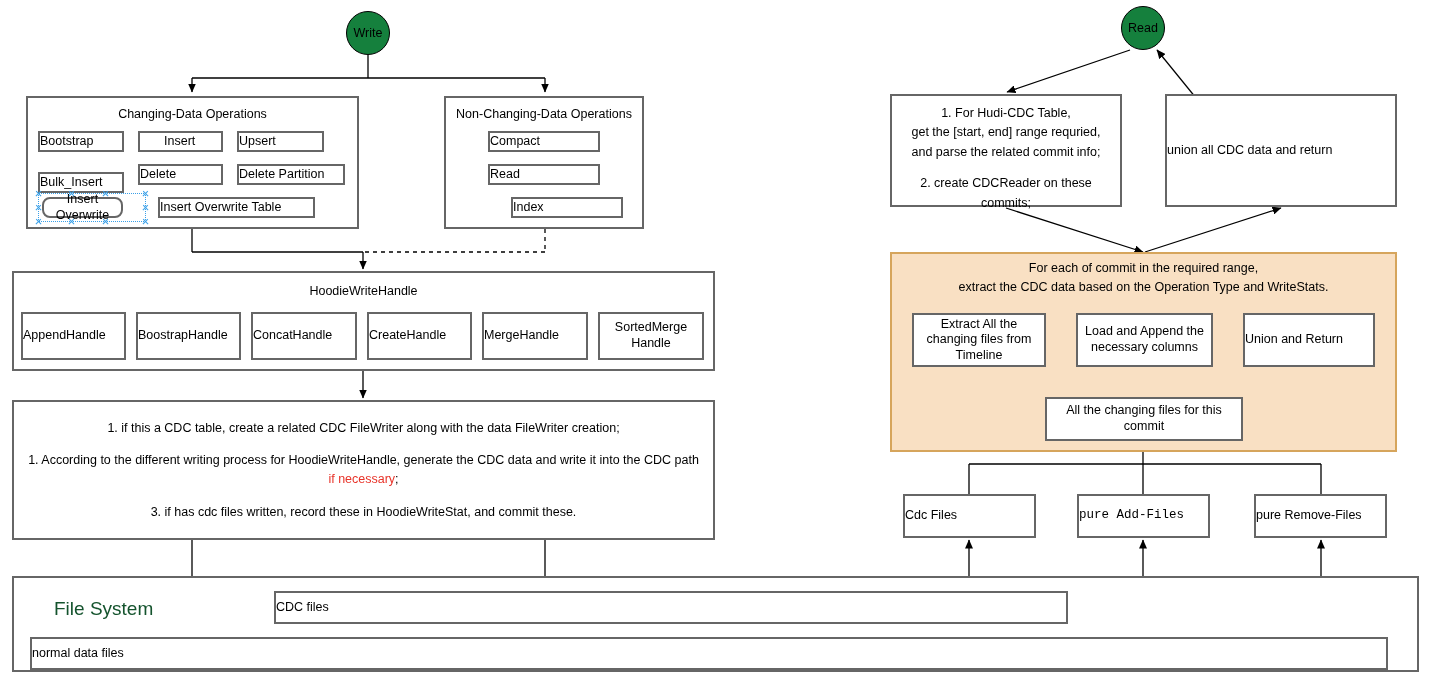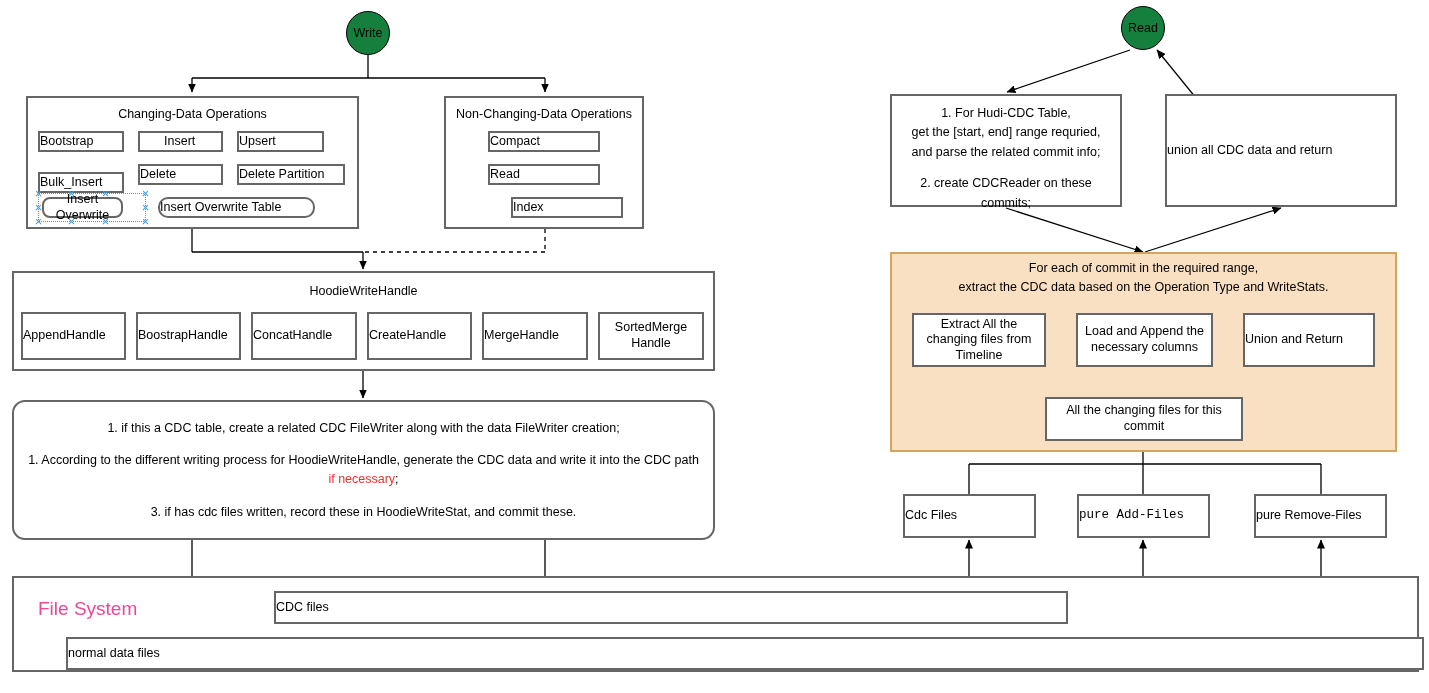--- a/index.html
+++ b/index.html
@@ -7,21 +7,21 @@
   #canvas{position:relative;width:1429px;height:693px;overflow:hidden;background:#fff;}
   .box{position:absolute;box-sizing:border-box;border:2px solid #666666;background:#ffffff;
        display:flex;align-items:center;text-align:center;
        font-size:12.5px;line-height:1.25;color:#000;}
   .group{align-items:flex-start;justify-content:center;}
   .grouptitle{position:absolute;left:0;right:0;text-align:center;font-size:12.5px;}
   .ellipse{position:absolute;box-sizing:border-box;border:1.6px solid #000;border-radius:50%;
            background:#15803d;display:flex;align-items:center;justify-content:center;font-size:12.5px;}
   .orange{background:#f9e0c3;border:2px solid #d6a55c;}
   .plain{position:absolute;font-size:12.5px;line-height:1.55;text-align:center;}
-  .fs-label{position:absolute;font-size:19px;color:#ec4899;}
+  .fs-label{position:absolute;font-size:19px;color:#14532d;margin-left:16px;}
   svg.lines{position:absolute;left:0;top:0;width:1429px;height:693px;pointer-events:none;}
   .sel{outline:none;}
   .handles{position:absolute;pointer-events:none;}
   .hx{position:absolute;width:7px;height:7px;}
   .hx::before,.hx::after{content:"";position:absolute;left:0;top:3px;width:7px;height:1.4px;background:#3aa0e8;}
   .hx::before{transform:rotate(45deg);}
   .hx::after{transform:rotate(-45deg);}
   .selframe{position:absolute;border:1.4px dotted #3aa0e8;box-sizing:border-box;}
   .red{color:#e8342a;}
   .bigtext{font-size:12.5px;line-height:1.5;}
@@ -116,21 +116,21 @@
     <div class="hx" style="left:30px;top:-3px;"></div>
     <div class="hx" style="left:64px;top:-3px;"></div>
     <div class="hx" style="left:104px;top:-3px;"></div>
     <div class="hx" style="left:-3px;top:11px;"></div>
     <div class="hx" style="left:104px;top:11px;"></div>
     <div class="hx" style="left:-3px;top:25px;"></div>
     <div class="hx" style="left:30px;top:25px;"></div>
     <div class="hx" style="left:64px;top:25px;"></div>
     <div class="hx" style="left:104px;top:25px;"></div>
   </div>
-  <div class="box" style="left:158px;top:197px;width:157px;height:21px;border-radius:10px;">
+  <div class="box" style="left:158px;top:197px;width:157px;height:21px;">
     <span>Insert  Overwrite Table</span>
   </div>
 
   <div class="box group" style="left:444px;top:96px;width:200px;height:133px;">
     <div class="grouptitle" style="top:9px;">Non-Changing-Data Operations</div>
   </div>
   <div class="box" style="left:488px;top:131px;width:112px;height:21px;">
     <span>Compact</span>
   </div>
   <div class="box" style="left:488px;top:164px;width:112px;height:21px;">
@@ -155,34 +155,34 @@
   <div class="box" style="left:367px;top:312px;width:105px;height:48px;">
     <span>CreateHandle</span>
   </div>
   <div class="box" style="left:482px;top:312px;width:106px;height:48px;">
     <span>MergeHandle</span>
   </div>
   <div class="box" style="left:598px;top:312px;width:106px;height:48px;">
     <span>SortedMerge Handle</span>
   </div>
 
-  <div class="box" style="left:12px;top:400px;width:703px;height:140px;flex-direction:column;padding:10px 14px;justify-content:center;border-radius:13px;">
+  <div class="box" style="left:12px;top:400px;width:703px;height:140px;flex-direction:column;padding:10px 14px;justify-content:center;">
     <div class="bigtext para">1. if this a CDC table, create a related CDC FileWriter along with the data FileWriter creation;</div>
     <div class="bigtext para">
       <span>1. According to the different writing process for HoodieWriteHandle, generate the CDC data and write it into the CDC path </span><span class="red">if necessary</span><span>;</span>
     </div>
     <div class="bigtext para">3. if has cdc files written, record these in HoodieWriteStat, and commit these.</div>
   </div>
 
   <div class="box" style="left:12px;top:576px;width:1407px;height:96px;"></div>
   <div class="fs-label" style="left:38px;top:598px;">File System</div>
   <div class="box" style="left:274px;top:591px;width:794px;height:33px;">
     <span>CDC files</span>
   </div>
-  <div class="box" style="left:30px;top:637px;width:1358px;height:33px;margin-left:36px;">
+  <div class="box" style="left:30px;top:637px;width:1358px;height:33px;">
     <span>normal data files</span>
   </div>
 
   <div class="ellipse" style="left:1121px;top:6px;width:44px;height:44px;text-align:right;">
     <span>Read</span>
   </div>
 
   <div class="box" style="left:890px;top:94px;width:232px;height:113px;flex-direction:column;padding:8px 6px;">
     <div class="plain" style="position:static;white-space:pre-line;margin-bottom:12px;">1. For Hudi-CDC Table,
 get the [start, end] range requried,

